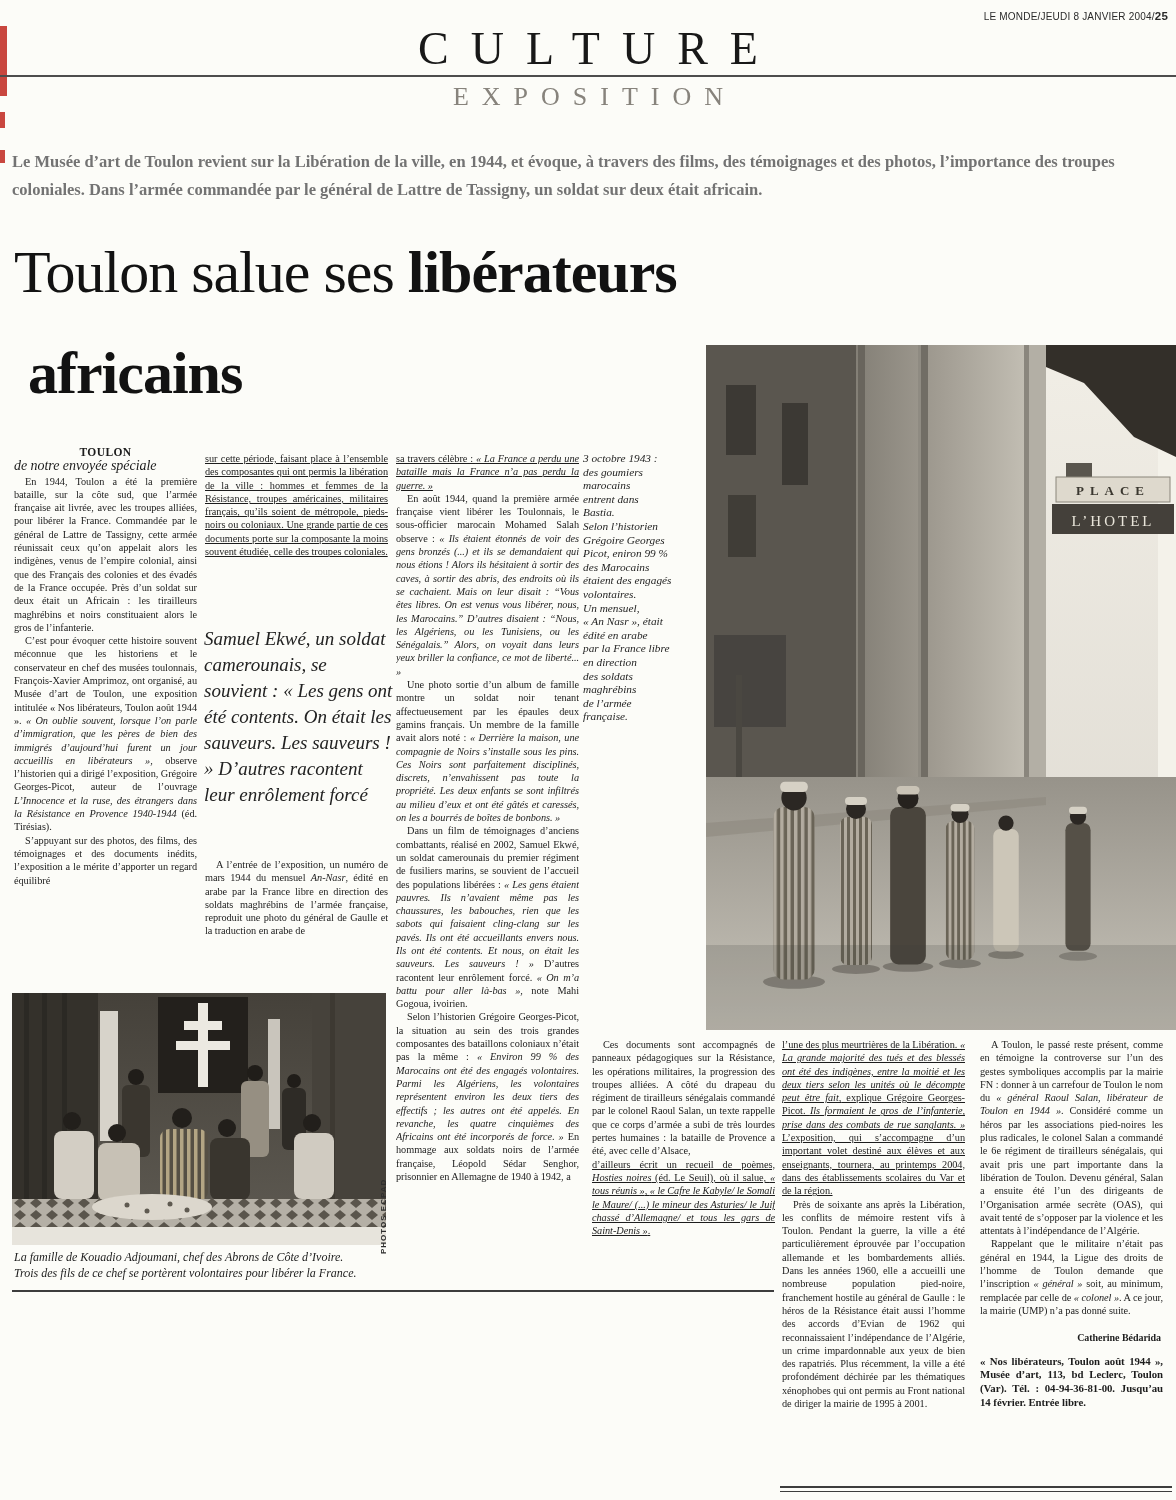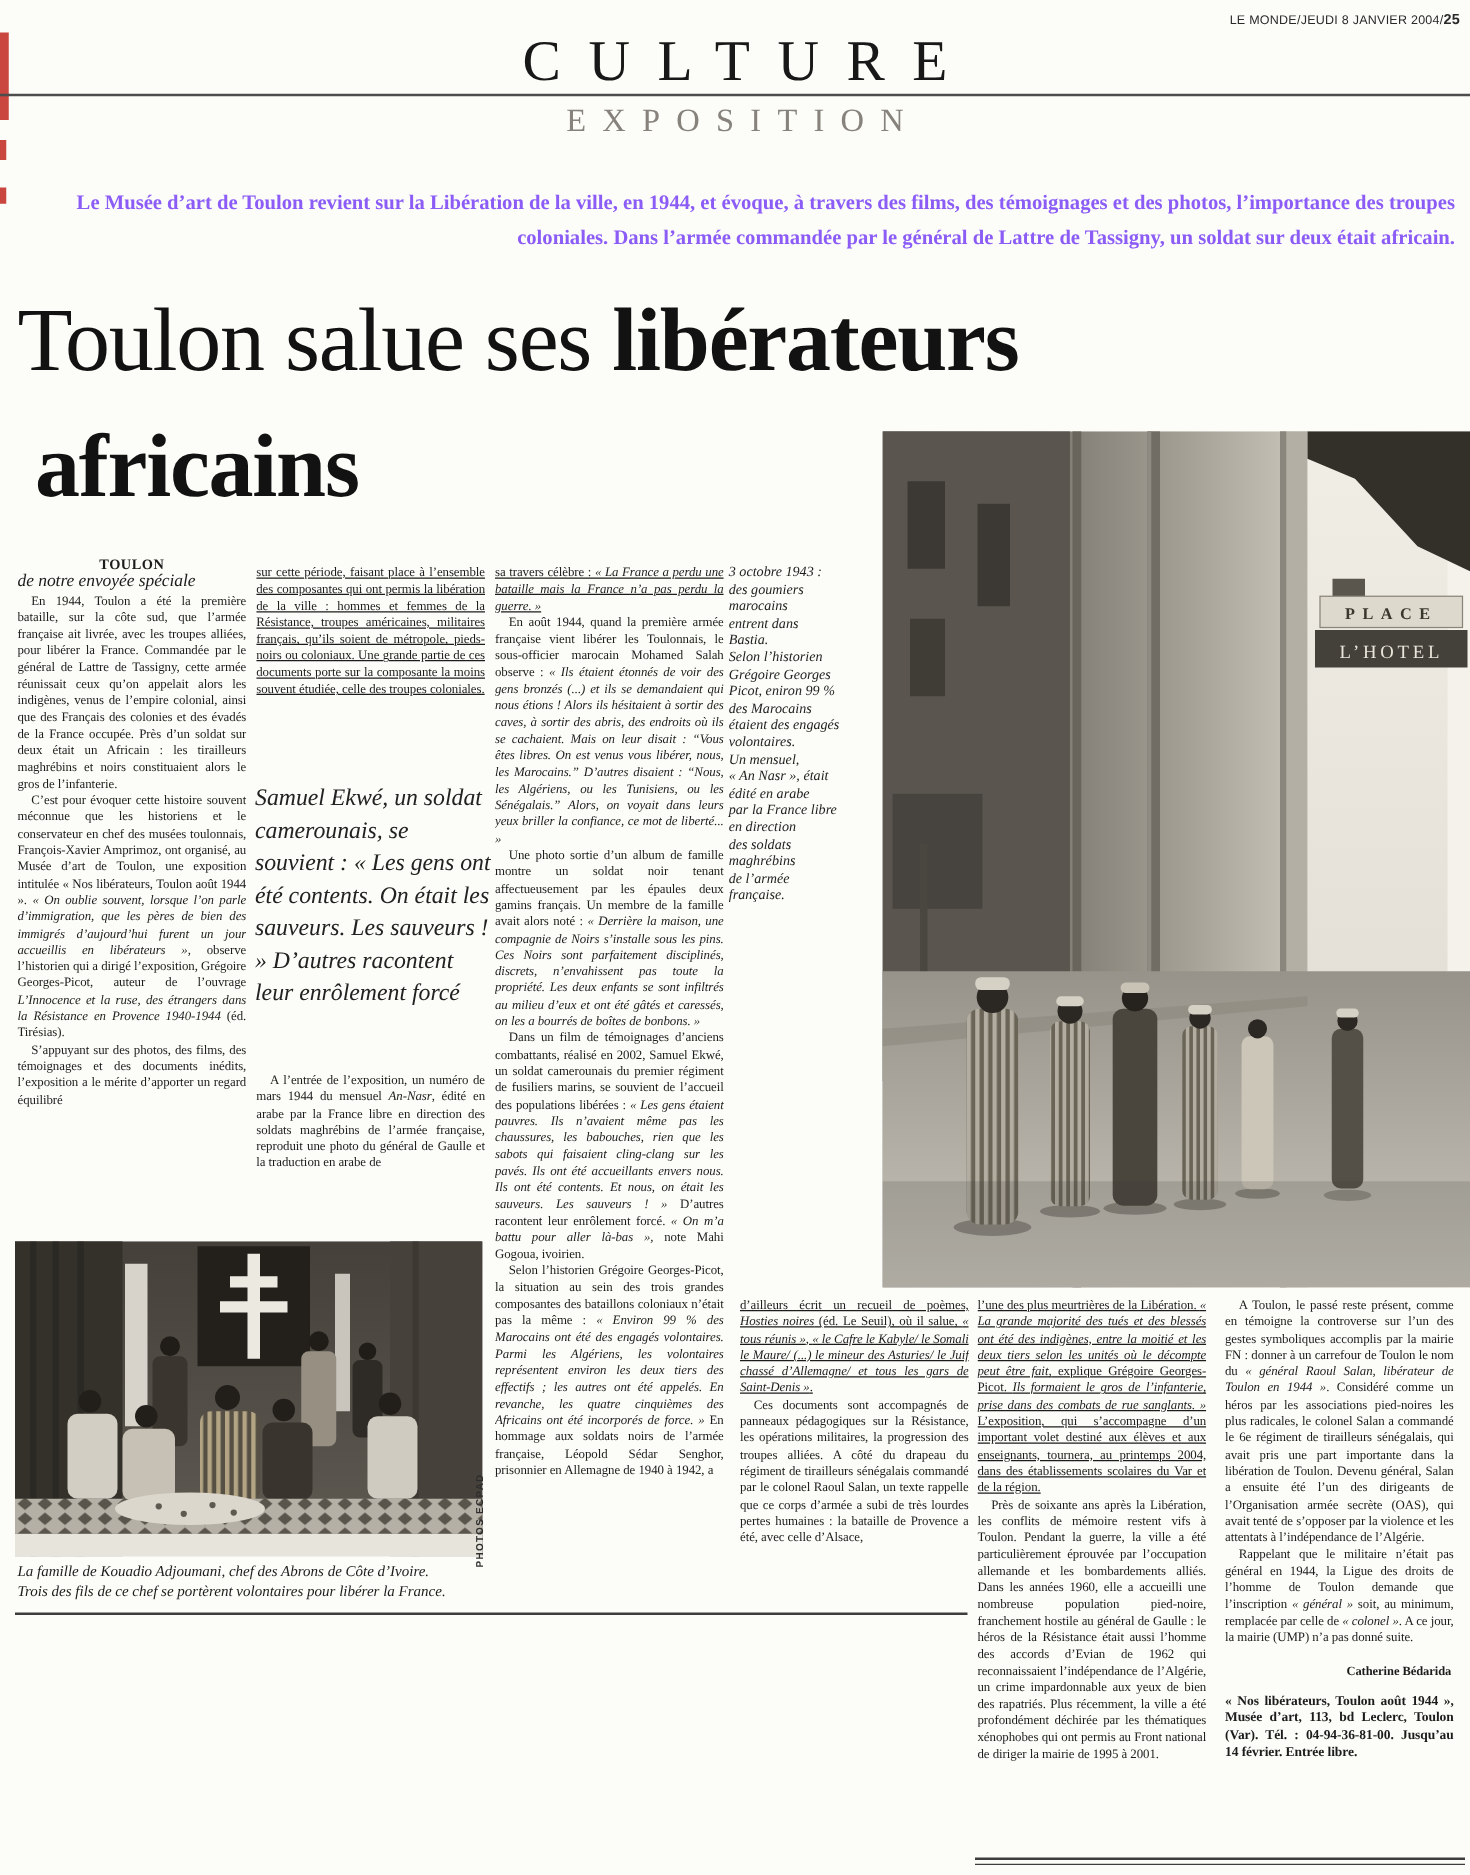--- a/index.html
+++ b/index.html
@@ -10,23 +10,23 @@
   
   .folio{position:absolute;top:10px;right:8px;font-family:"Liberation Sans",sans-serif;
          font-size:10px;letter-spacing:.2px;color:#2a2a2a;}
   .folio b{font-size:11.5px;}
   .section-title{position:absolute;top:22px;left:0;width:100%;text-align:center;
          font-size:46px;letter-spacing:22px;text-indent:22px;color:#181818;font-weight:normal;}
   .rule-top{position:absolute;top:75px;left:0;width:1176px;height:2px;background:#4d4d4d;}
   .rubric{position:absolute;top:82px;left:0;width:100%;text-align:center;
          font-size:26px;letter-spacing:13px;text-indent:13px;color:#87837c;}
   .lede{position:absolute;top:148px;left:12px;width:1152px;font-weight:bold;
-        font-size:16.5px;line-height:27.5px;color:#8b5cf6;text-align:right;}
+        font-size:16.5px;line-height:27.5px;color:#737373;}
   .headline{position:absolute;top:222px;left:14px;width:1010px;margin:0;font-weight:normal;
-        font-size:72px;line-height:101px;letter-spacing:-1px;color:#121212;}
+        font-size:60px;line-height:101px;letter-spacing:-1px;color:#121212;}
   .hl-bold{font-weight:bold;}
   .hl-line2{margin-left:14px;}
   
   .col{position:absolute;width:183px;font-size:10.3px;line-height:13.3px;
        text-align:justify;letter-spacing:-.05px;overflow:hidden;}
   .bp{margin:0;text-indent:11px;}
   .bp.cont{text-indent:0;text-decoration:underline;}
   .bp i{font-style:italic;}
   .c1{left:14px;top:446px;height:542px;}
   .c2{left:205px;top:452px;height:142px;}
@@ -87,22 +87,22 @@
     <p class="bp"><span>A l’entrée de l’exposition, un numéro de mars 1944 du mensuel </span><i>An-Nasr</i><span>, édité en arabe par la France libre en direction des soldats maghrébins de l’armée française, reproduit une photo du général de Gaulle et la traduction en arabe de</span></p>
   </div>
 <div class="col c3">
     <p class="bp cont"><span>sa travers célèbre : </span><i>« La France a perdu une bataille mais la France n’a pas perdu la guerre. »</i></p>
     <p class="bp"><span>En août 1944, quand la première armée française vient libérer les Toulonnais, le sous-officier marocain Mohamed Salah observe : </span><i>« Ils étaient étonnés de voir des gens bronzés (...) et ils se demandaient qui nous étions ! Alors ils hésitaient à sortir des caves, à sortir des abris, des endroits où ils se cachaient. Mais on leur disait : “Vous êtes libres. On est venus vous libérer, nous, les Marocains.” D’autres disaient : “Nous, les Algériens, ou les Tunisiens, ou les Sénégalais.” Alors, on voyait dans leurs yeux briller la confiance, ce mot de liberté... »</i></p>
     <p class="bp"><span>Une photo sortie d’un album de famille montre un soldat noir tenant affectueusement par les épaules deux gamins français. Un membre de la famille avait alors noté : </span><i>« Derrière la maison, une compagnie de Noirs s’installe sous les pins. Ces Noirs sont parfaitement disciplinés, discrets, n’envahissent pas toute la propriété. Les deux enfants se sont infiltrés au milieu d’eux et ont été gâtés et caressés, on les a bourrés de boîtes de bonbons. »</i></p>
     <p class="bp"><span>Dans un film de témoignages d’anciens combattants, réalisé en 2002, Samuel Ekwé, un soldat camerounais du premier régiment de fusiliers marins, se souvient de l’accueil des populations libérées : </span><i>« Les gens étaient pauvres. Ils n’avaient même pas les chaussures, les babouches, rien que les sabots qui faisaient cling-clang sur les pavés. Ils ont été accueillants envers nous. Ils ont été contents. Et nous, on était les sauveurs. Les sauveurs ! »</i><span> D’autres racontent leur enrôlement forcé. </span><i>« On m’a battu pour aller là-bas »,</i><span> note Mahi Gogoua, ivoirien.</span></p>
     <p class="bp"><span>Selon l’historien Grégoire Georges-Picot, la situation au sein des trois grandes composantes des bataillons coloniaux n’était pas la même : </span><i>« Environ 99 % des Marocains ont été des engagés volontaires. Parmi les Algériens, les volontaires représentent environ les deux tiers des effectifs ; les autres ont été appelés. En revanche, les quatre cinquièmes des Africains ont été incorporés de force. »</i><span> En hommage aux soldats noirs de l’armée française, Léopold Sédar Senghor, prisonnier en Allemagne de 1940 à 1942, a</span></p>
   </div>
 <div class="col c4">
+    <p class="bp"><span>Ces documents sont accompagnés de panneaux pédagogiques sur la Résistance, les opérations militaires, la progression des troupes alliées. A côté du drapeau du régiment de tirailleurs sénégalais commandé par le colonel Raoul Salan, un texte rappelle que ce corps d’armée a subi de très lourdes pertes humaines : la bataille de Provence a été, avec celle d’Alsace,</span></p>
     <p class="bp cont"><span>d’ailleurs écrit un recueil de poèmes, </span><i>Hosties noires</i><span> (éd. Le Seuil), où il salue, </span><i>« tous réunis »</i><span>, </span><i>« le Cafre le Kabyle/ le Somali le Maure/ (...) le mineur des Asturies/ le Juif chassé d’Allemagne/ et tous les gars de Saint-Denis »</i><span>.</span></p>
-    <p class="bp"><span>Ces documents sont accompagnés de panneaux pédagogiques sur la Résistance, les opérations militaires, la progression des troupes alliées. A côté du drapeau du régiment de tirailleurs sénégalais commandé par le colonel Raoul Salan, un texte rappelle que ce corps d’armée a subi de très lourdes pertes humaines : la bataille de Provence a été, avec celle d’Alsace,</span></p>
   </div>
 <div class="col c5">
     <p class="bp cont"><span>l’une des plus meurtrières de la Libération. </span><i>« La grande majorité des tués et des blessés ont été des indigènes, entre la moitié et les deux tiers selon les unités où le décompte peut être fait,</i><span> explique Grégoire Georges-Picot. </span><i>Ils formaient le gros de l’infanterie, prise dans des combats de rue sanglants. »</i><span> L’exposition, qui s’accompagne d’un important volet destiné aux élèves et aux enseignants, tournera, au printemps 2004, dans des établissements scolaires du Var et de la région.</span></p>
     <p class="bp"><span>Près de soixante ans après la Libération, les conflits de mémoire restent vifs à Toulon. Pendant la guerre, la ville a été particulièrement éprouvée par l’occupation allemande et les bombardements alliés. Dans les années 1960, elle a accueilli une nombreuse population pied-noire, franchement hostile au général de Gaulle : le héros de la Résistance était aussi l’homme des accords d’Evian de 1962 qui reconnaissaient l’indépendance de l’Algérie, un crime impardonnable aux yeux de bien des rapatriés. Plus récemment, la ville a été profondément déchirée par les thématiques xénophobes qui ont permis au Front national de diriger la mairie de 1995 à 2001.</span></p>
   </div>
 <div class="col c6">
   <div>
       <p class="bp"><span>A Toulon, le passé reste présent, comme en témoigne la controverse sur l’un des gestes symboliques accomplis par la mairie FN : donner à un carrefour de Toulon le nom du </span><i>« général Raoul Salan, libérateur de Toulon en 1944 »</i><span>. Considéré comme un héros par les associations pied-noires les plus radicales, le colonel Salan a commandé le 6e régiment de tirailleurs sénégalais, qui avait pris une part importante dans la libération de Toulon. Devenu général, Salan a ensuite été l’un des dirigeants de l’Organisation armée secrète (OAS), qui avait tenté de s’opposer par la violence et les attentats à l’indépendance de l’Algérie.</span></p>
       <p class="bp"><span>Rappelant que le militaire n’était pas général en 1944, la Ligue des droits de l’homme de Toulon demande que l’inscription </span><i>« général »</i><span> soit, au minimum, remplacée par celle de </span><i>« colonel »</i><span>. A ce jour, la mairie (UMP) n’a pas donné suite.</span></p>
     </div>

